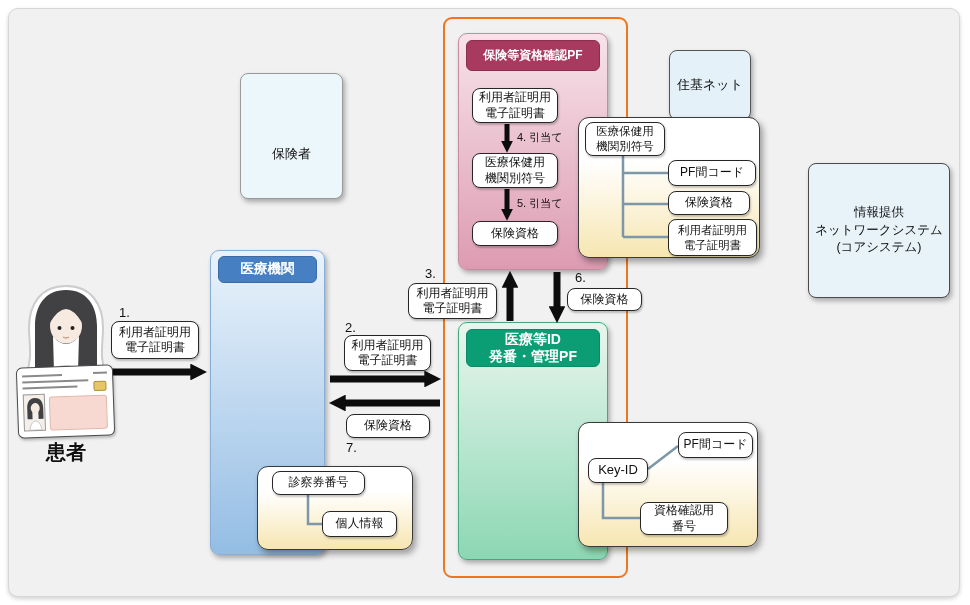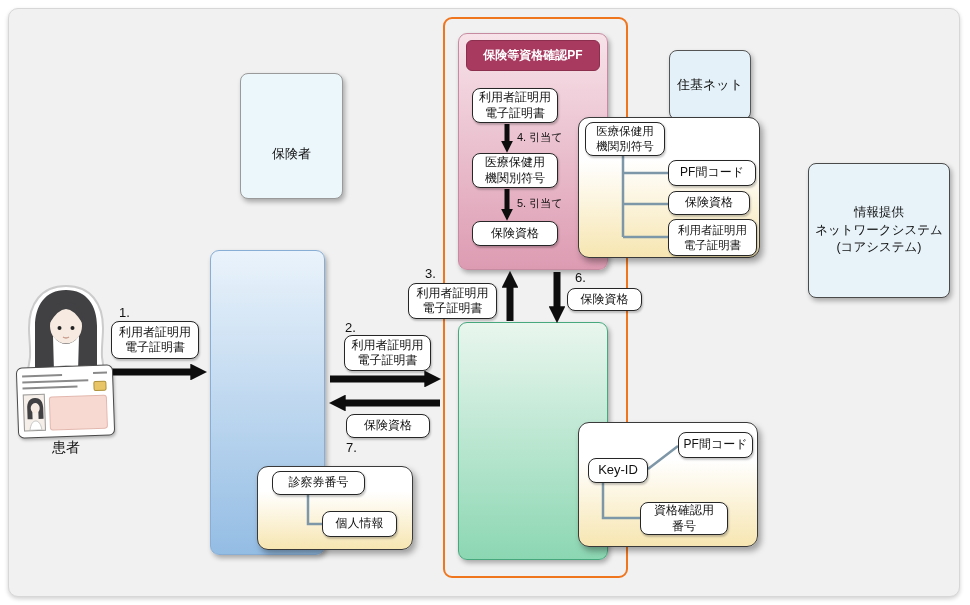--- a/index.html
+++ b/index.html
@@ -24,47 +24,50 @@
   #iryokikan { left:210px; top:250px; width:115px; height:305px; background:linear-gradient(180deg,#eaf3fb 0%,#94bde4 100%); border:1px solid #88aed5; }
   #iryokikan-hdr { left:218px; top:256px; width:99px; height:27px; background:#4680c3; border:1px solid #3a6ba6; font-size:13.5px; }
   #hokensha { left:212px; top:73px; width:103px; height:126px; background:#ecf7fc; border:1px solid #9a9a9a; align-items:center; padding-top:36px;margin-left:28px; }
   #jukinet { left:669px; top:50px; width:82px; height:70px; background:#e4f1f8; border:1.5px solid #555; }
   #corebox { left:808px; top:163px; width:142px; height:135px; background:#e7f3f9; border:1.5px solid #4a4a4a; font-size:12.5px; }
   .card { position:absolute; left:17px; top:366px; width:97px; height:71px; background:#fff; border:1.5px solid #4a4a4a; border-radius:6px; transform:rotate(-2deg); box-shadow:1px 2px 3px rgba(0,0,0,.25); z-index:5; }
   .card .bar { position:absolute; background:#8a8a8a; height:2px; }
   .card .photo { position:absolute; left:5px; top:26px; width:22px; height:37px; border:1px solid #999; background:#f6efe9; overflow:hidden; }
   .card .pinkarea { position:absolute; left:31px; top:29px; width:58px; height:34px; background:#f8d9d2; border:1px solid #e2b8ae; border-radius:3px; }
   .card .chip { position:absolute; left:76px; top:15px; width:13px; height:10px; background:#e8c668; border:1px solid #ad9038; border-radius:2px; }
-  #patient-label { position:absolute; left:20px; top:439px; width:92px; text-align:center; font-size:14px; font-weight:normal; z-index:5; }
+  #patient-label { position:absolute; left:20px; top:439px; width:92px; text-align:center; font-size:20px; font-weight:bold; z-index:5; }
 </style>
 </head>
 <body>
 
 <div id="canvas">
   <div class="panel"></div>
 
   <div class="orange-frame"></div>
 
   <div class="flatbox" id="hokensha">
     <span>保険者</span>
   </div>
 
   <div class="bigbox" id="iryokikan"></div>
+  <div class="hdr" id="iryokikan-hdr">医療機関</div>
 
   <div class="bigbox" id="pinkpf"></div>
   <div class="hdr" id="pinkpf-hdr">保険等資格確認PF</div>
   <div class="wbox" style="left:472px; top:88px; width:86px; height:35px;">利用者証明用
 電子証明書</div>
   <div class="steplbl" style="left:517px; top:130px;">4. 引当て</div>
   <div class="wbox" style="left:472px; top:153px; width:86px; height:35px;">医療保健用
 機関別符号</div>
   <div class="steplbl" style="left:517px; top:196px;">5. 引当て</div>
   <div class="wbox" style="left:472px; top:221px; width:86px; height:25px;">保険資格</div>
 
   <div class="bigbox" id="greenpf"></div>
+  <div class="hdr" id="greenpf-hdr">医療等ID
+発番・管理PF</div>
 
   <div class="flatbox" id="jukinet">
     <span>住基ネット</span>
   </div>
 
   <div class="flatbox" id="corebox">
     <span>情報提供
 ネットワークシステム
 (コアシステム)</span>
   </div>

